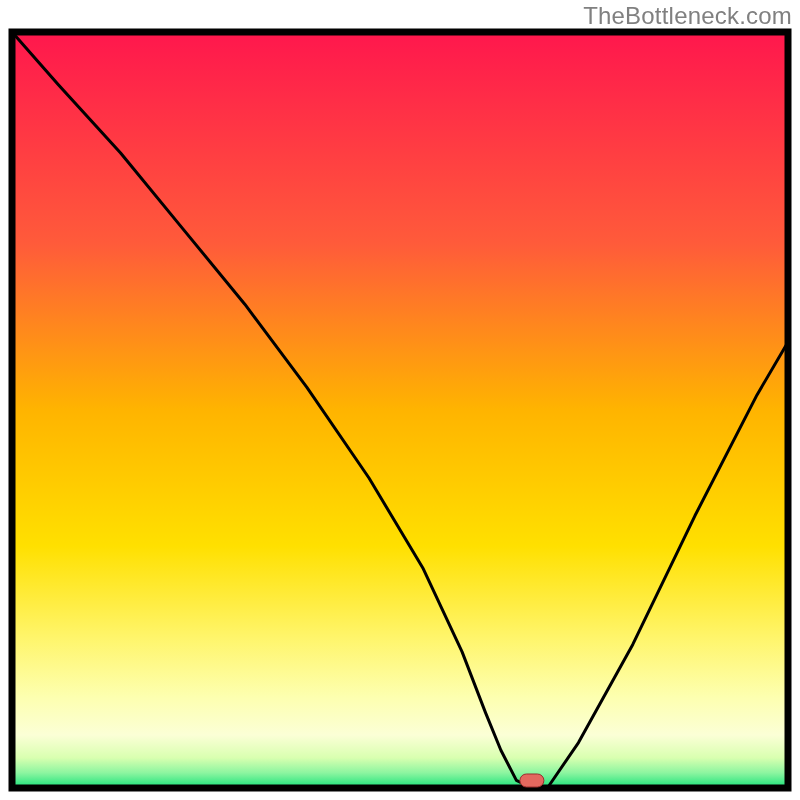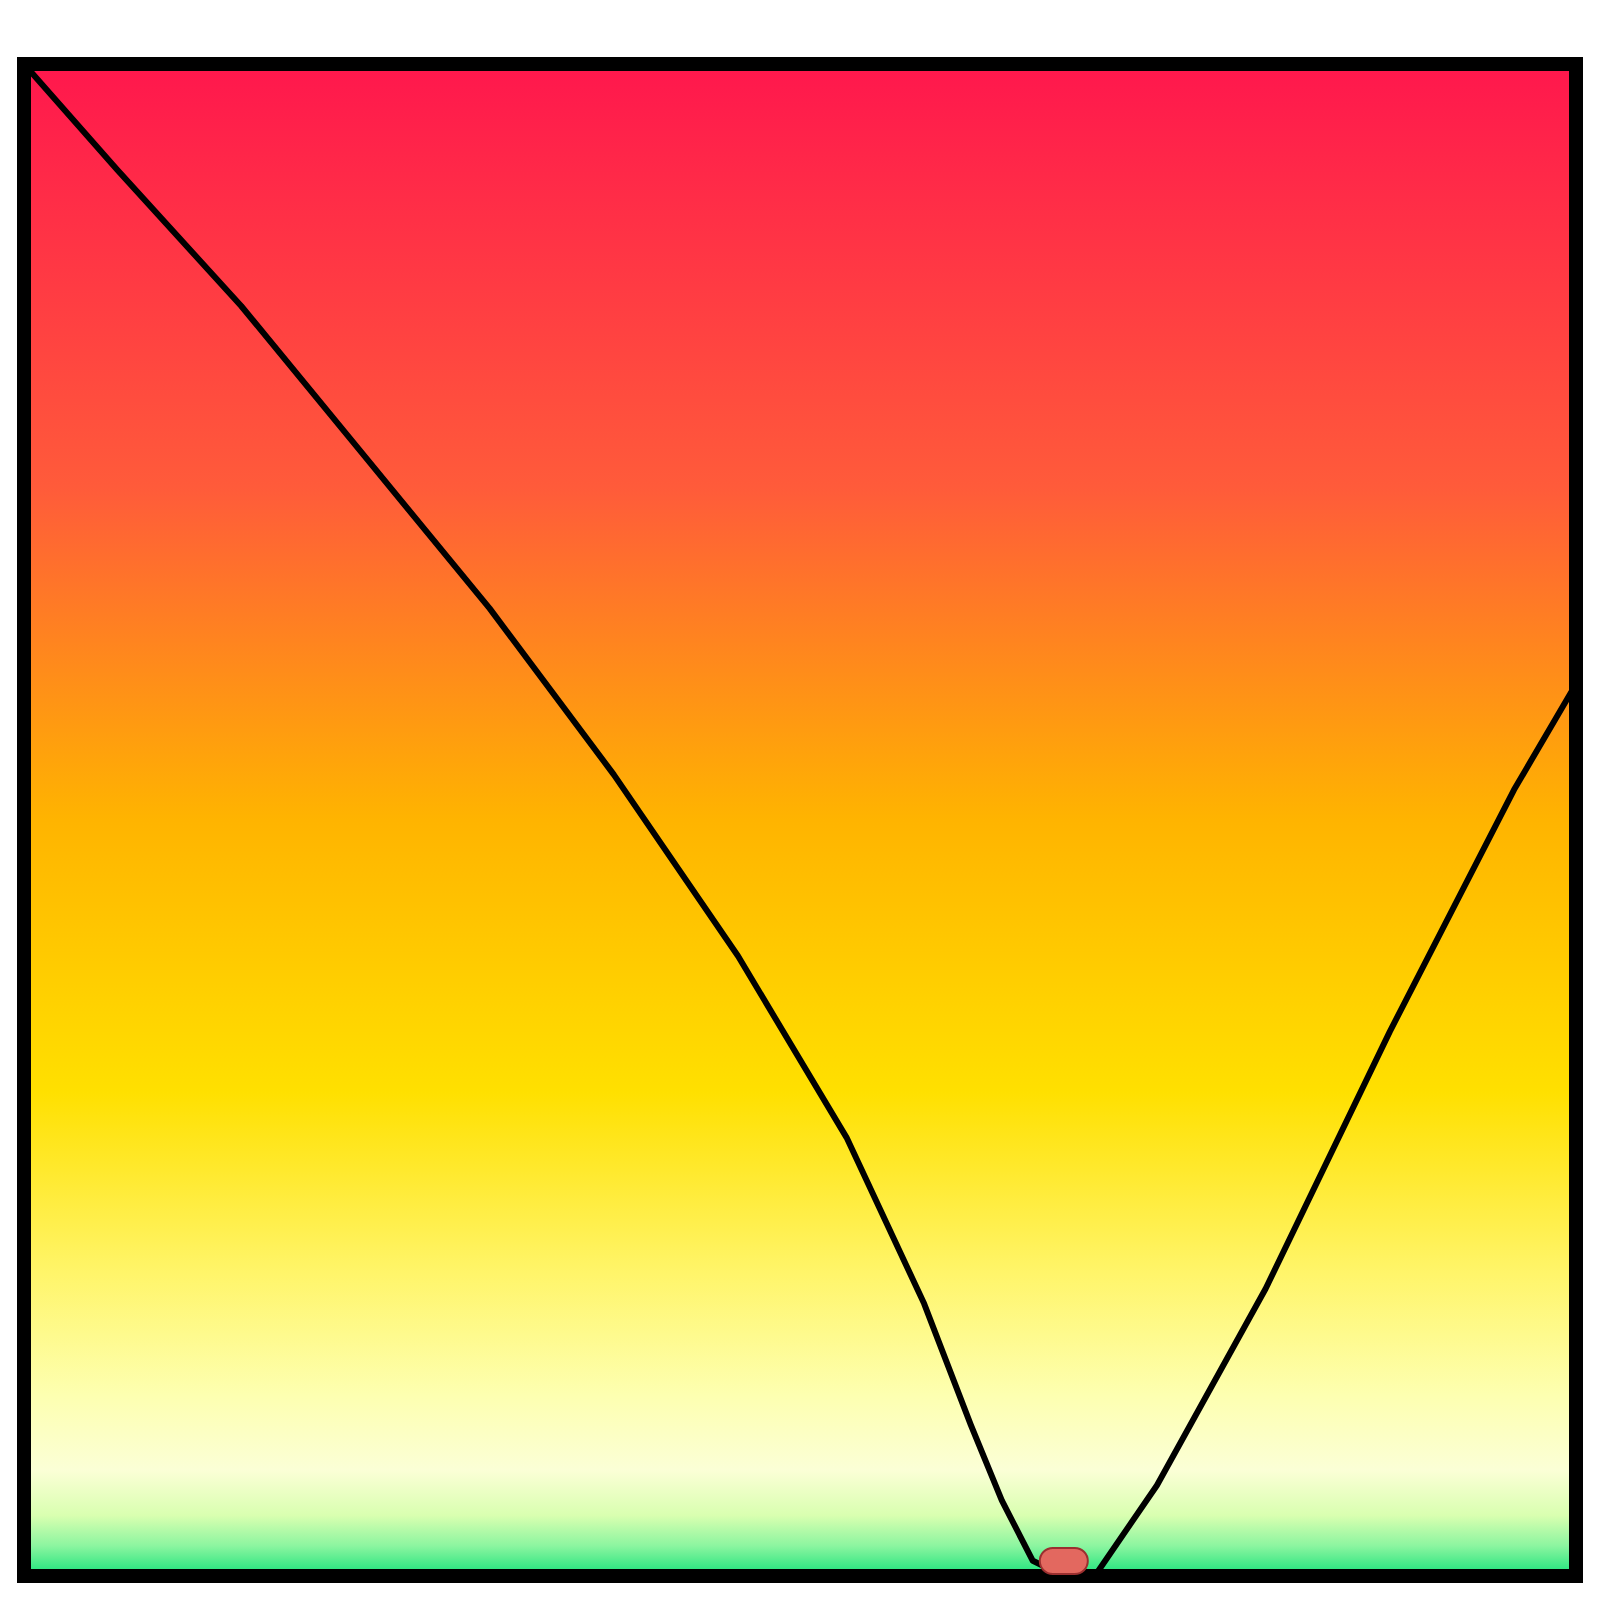--- a/index.html
+++ b/index.html
@@ -30,20 +30,21 @@
     left: 0;
     top: 0;
     width: 800px;
     height: 800px;
   }
 </style>
 </head>
 <body>
 
 <div class="canvas">
+  <div class="watermark">TheBottleneck.com</div>
 
   <svg class="plot" viewBox="0 0 800 800">
     <defs>
       <linearGradient id="bg-grad" x1="0" y1="0" x2="0" y2="1">
           <stop offset="0%" stop-color="#ff174d"></stop>
           <stop offset="28%" stop-color="#ff5b3a"></stop>
           <stop offset="50%" stop-color="#ffb400"></stop>
           <stop offset="68%" stop-color="#ffe000"></stop>
           <stop offset="80%" stop-color="#fff56a"></stop>
           <stop offset="88%" stop-color="#fdffb0"></stop>

